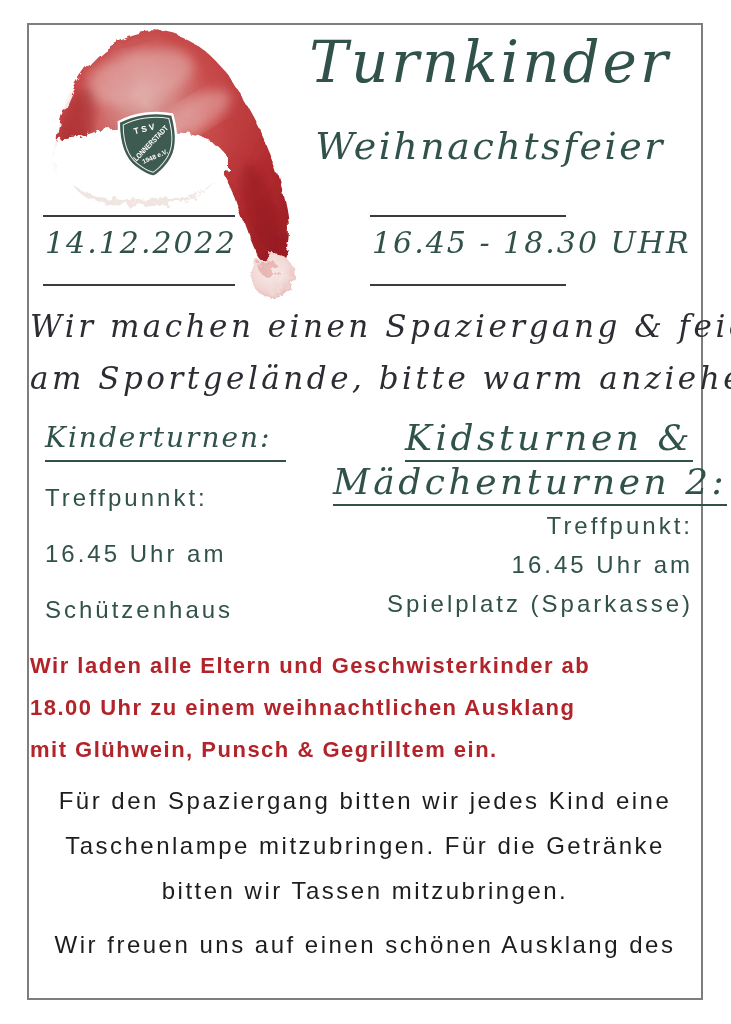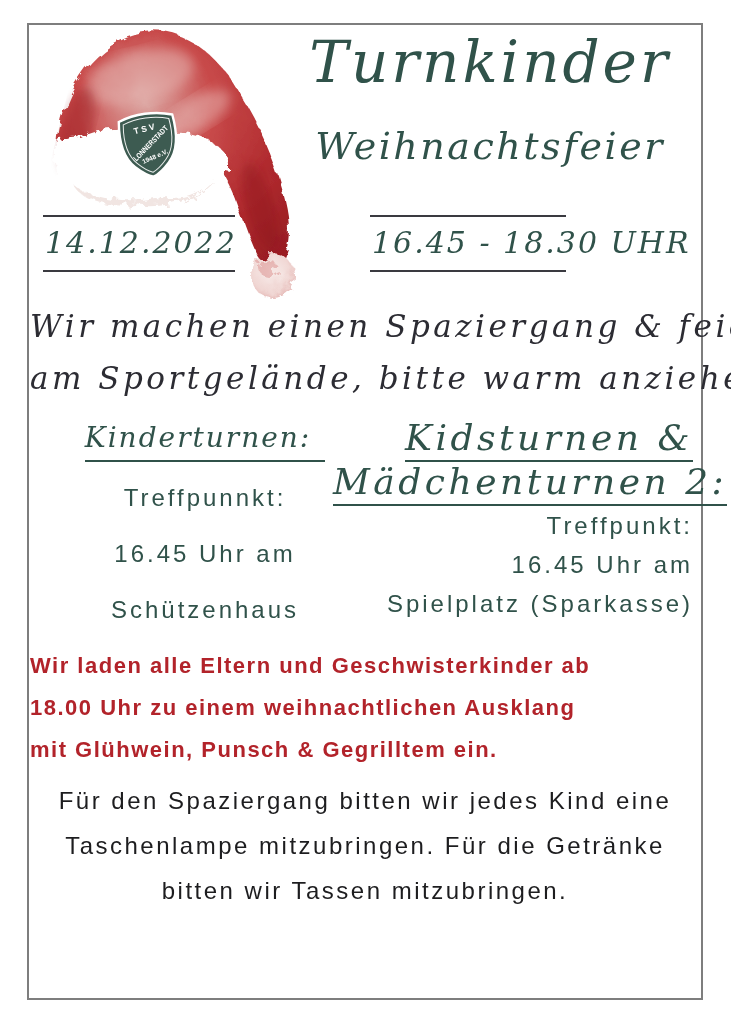--- a/index.html
+++ b/index.html
@@ -28,28 +28,28 @@
   .title{position:absolute;left:305px;top:28px;width:370px;text-align:center;
          font-size:58px;letter-spacing:3px;white-space:nowrap;}
   .subtitle{position:absolute;left:295px;top:124px;width:390px;text-align:center;
          font-size:38px;letter-spacing:2.5px;white-space:nowrap;}
 
   .date-block{position:absolute;left:43px;top:215px;width:192px;text-align:left;}
   .time-block{position:absolute;left:370px;top:215px;width:330px;text-align:left;}
   .rule{height:0;border-top:2px solid var(--line);}
   .rule.short{width:196px;}
   .date-text,.time-text{font-size:30px;letter-spacing:2px;white-space:nowrap;
-         padding:8px 0 10px 2px;}
+         padding:8px 0 24px 2px;}
 
   .intro{position:absolute;left:30px;top:300px;width:670px;text-align:center;
          font-size:31px;letter-spacing:3.5px;line-height:52px;white-space:nowrap;}
   .intro .ln{color:var(--scriptink);}
 
   .cols{position:absolute;left:45px;top:418px;width:648px;}
-  .col-left{position:absolute;left:0;top:0;width:320px;text-align:center;}
+  .col-left{position:absolute;left:0;top:0;width:320px;text-align:left;}
   .col-right{position:absolute;right:0;top:0;width:360px;text-align:right;}
   .col-head{font-size:28px;letter-spacing:2px;line-height:40px;white-space:nowrap;}
   .col-head .u{display:inline-block;border-bottom:2px solid var(--teal);padding:0 14px 2px 0;}
   .col-right .col-head{font-size:36px;letter-spacing:3.5px;}
   .col-right .col-head .u{padding:0 0 2px 0;}
   .col-line{font-size:24px;letter-spacing:3px;line-height:40px;color:var(--teal);white-space:nowrap;}
   .col-left .col-line{line-height:40px;margin-top:16px;}
   .col-right .col-line{line-height:39px;}
 
   .invitation{position:absolute;left:30px;top:645px;width:670px;text-align:left;
@@ -202,14 +202,15 @@
     <div>mit Glühwein, Punsch &amp; Gegrilltem ein.</div>
   </div>
 
   <div class="notes">
     <div>Für den Spaziergang bitten wir jedes Kind eine</div>
     <div>Taschenlampe mitzubringen. Für die Getränke</div>
     <div>bitten wir Tassen mitzubringen.</div>
   </div>
 
   <div class="closing">
+    <div>Wir freuen uns auf einen schönen Ausklang des</div>
   </div>
 </div>
 
 </body></html>

